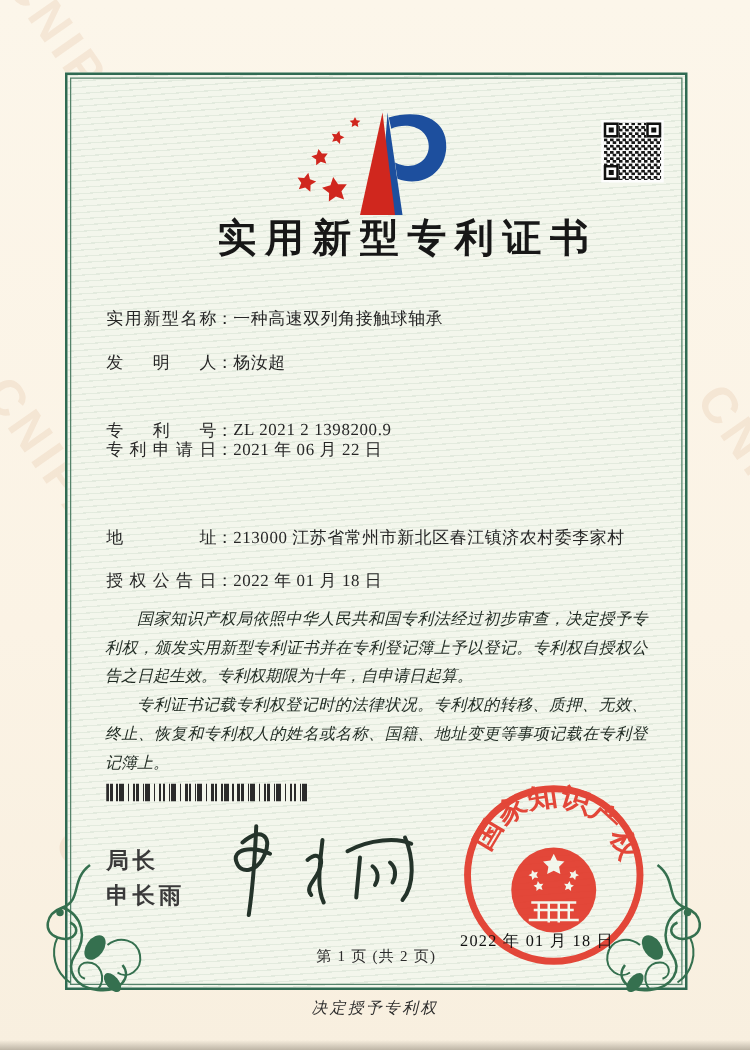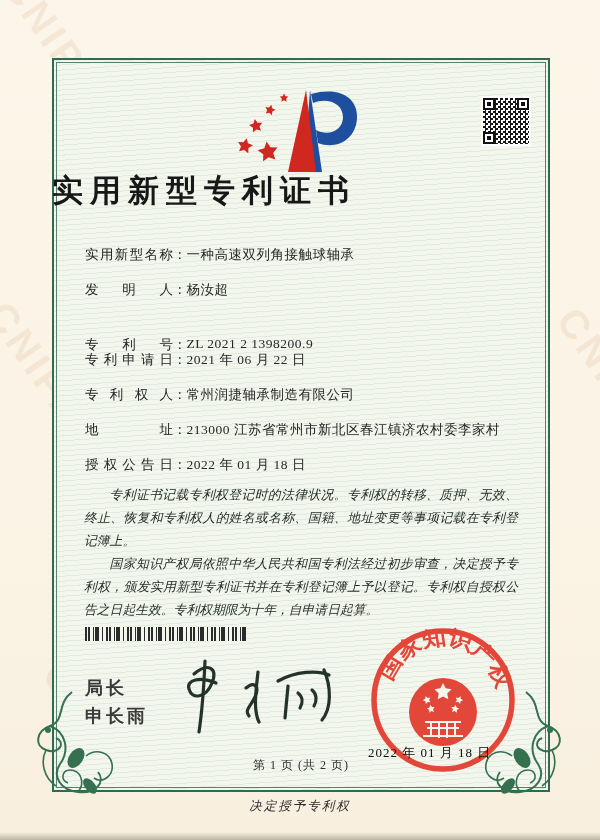--- a/index.html
+++ b/index.html
@@ -8,21 +8,21 @@
   .scan-edge{position:absolute;left:0;right:0;bottom:0;height:8px;background:linear-gradient(180deg,rgba(0,0,0,0),rgba(95,88,74,.38));z-index:9;}
   .wm{position:absolute;font-family:"Liberation Sans","DejaVu Sans",sans-serif;font-weight:bold;font-size:40px;letter-spacing:4px;color:rgba(214,158,118,.17);transform:rotate(55deg);z-index:1;white-space:nowrap;pointer-events:none;}
   .frame{position:absolute;left:52px;top:58px;width:494px;height:730px;border:2px solid #2f6a52;background-color:#f3f6ec;background-image:repeating-linear-gradient(176deg,rgba(128,164,136,.14) 0 1px,rgba(0,0,0,0) 1px 5px);z-index:2;}
   .frame-inner{position:absolute;inset:2px;border:1px solid #55836b;}
   .cert-no{position:absolute;left:80px;top:96px;font-size:13px;letter-spacing:2px;color:#2d2d2d;z-index:3;}
   .logo{position:absolute;left:232px;top:86px;width:136px;height:92px;z-index:3;}
   .qr{position:absolute;left:483px;top:98px;width:46px;height:46px;background:#fff repeating-conic-gradient(#161616 0 25%,#fdfdfd 0 50%);background-size:5px 5px;z-index:3;outline:2px solid #fdfdfd;}
   .qr .finder{position:absolute;width:12px;height:12px;background:#fdfdfd;border:2px solid #111;box-sizing:border-box;}
   .qr .finder::after{content:"";position:absolute;inset:2px;background:#111;}
   .qr .f-tl{left:0;top:0;} .qr .f-tr{right:0;top:0;} .qr .f-bl{left:0;bottom:0;}
-  .title{position:absolute;left:52px;top:170px;width:426px;text-align:left;font-size:31px;font-weight:700;letter-spacing:7px;color:#171717;z-index:3;}
+  .title{position:absolute;left:52px;top:170px;width:426px;text-align:right;font-size:31px;font-weight:700;letter-spacing:7px;color:#171717;z-index:3;}
   .frow{position:absolute;left:85px;font-size:13.5px;color:#262626;z-index:3;white-space:nowrap;}
   .flabel{display:inline-block;width:88px;text-align:justify;text-align-last:justify;vertical-align:top;}
   .fcolon{display:inline-block;vertical-align:top;}
   .fvalue{display:inline-block;letter-spacing:.5px;vertical-align:top;}
   .frow2{position:absolute;left:305px;font-size:13.5px;color:#262626;white-space:nowrap;}
   .paras{position:absolute;left:84px;top:484px;width:434px;z-index:3;color:#1f2a22;font-size:12.8px;line-height:23px;font-style:italic;text-align:justify;}
   .paras p{margin:0;text-indent:2em;}
   .barcode{position:absolute;left:85px;top:627px;width:161px;height:14px;z-index:3;background:repeating-linear-gradient(90deg,#2b2b2b 0 2px,#f3f6ec 2px 3px,#2b2b2b 3px 5px,#f3f6ec 5px 8px,#2b2b2b 8px 9px,#f3f6ec 9px 10px,#2b2b2b 10px 14px,#f3f6ec 14px 17px,#2b2b2b 17px 18px,#f3f6ec 18px 21px);}
   .director{position:absolute;left:85px;z-index:4;font-family:Liberation Mono, monospace;font-weight:bold;font-size:18px;letter-spacing:3px;color:#3a3a3a;}
   .sig{position:absolute;left:166px;top:656px;width:180px;height:92px;z-index:4;}
@@ -78,36 +78,33 @@
   </div>
   <div class="frow" style="top:281px;">
     <span class="flabel">发明人</span><span class="fcolon">：</span><span class="fvalue">杨汝超</span>
   </div>
   <div class="frow" style="top:336px;">
     <span class="flabel">专利号</span><span class="fcolon">：</span><span class="fvalue">ZL 2021 2 1398200.9</span>
   </div>
   <div class="frow" style="top:351px;">
     <span class="flabel">专利申请日</span><span class="fcolon">：</span><span class="fvalue">2021 年 06 月 22 日</span>
   </div>
-  <div class="frow" style="top:386px;">
-    <span class="flabel">专利权人</span><span class="fcolon">：</span><span class="fvalue">常州润捷轴承制造有限公司</span>
-  </div>
   <div class="frow" style="top:421px;">
     <span class="flabel">地址</span><span class="fcolon">：</span><span class="fvalue">213000 江苏省常州市新北区春江镇济农村委李家村</span>
   </div>
   <div class="frow" style="top:456px;">
     <span class="flabel">授权公告日</span><span class="fcolon">：</span><span class="fvalue">2022 年 01 月 18 日</span>
   </div>
   <div class="frow2" style="top:456px;">
     <span class="flabel" style="width:72px;">授权公告号</span><span class="fcolon">：</span><span class="fvalue">CN 215567302 U</span>
   </div>
 
   <div class="paras">
+    <p>国家知识产权局依照中华人民共和国专利法经过初步审查，决定授予专利权，颁发实用新型专利证书并在专利登记簿上予以登记。专利权自授权公告之日起生效。专利权期限为十年，自申请日起算。</p>
     <p>专利证书记载专利权登记时的法律状况。专利权的转移、质押、无效、终止、恢复和专利权人的姓名或名称、国籍、地址变更等事项记载在专利登记簿上。</p>
-    <p>国家知识产权局依照中华人民共和国专利法经过初步审查，决定授予专利权，颁发实用新型专利证书并在专利登记簿上予以登记。专利权自授权公告之日起生效。专利权期限为十年，自申请日起算。</p>
   </div>
 
   <div class="barcode"></div>
 
   <div class="director" style="top:676px;">局长</div>
   <div class="director" style="top:704px;">申长雨</div>
 
   <div class="sig">
     <svg width="180" height="92" viewBox="0 0 180 92" fill="none" stroke="#24332a" stroke-width="3.2" stroke-linecap="round">
       <path d="M28,18 C42,6 52,12 46,27 C40,42 26,44 23,33 C20,24 34,20 50,27"></path>

